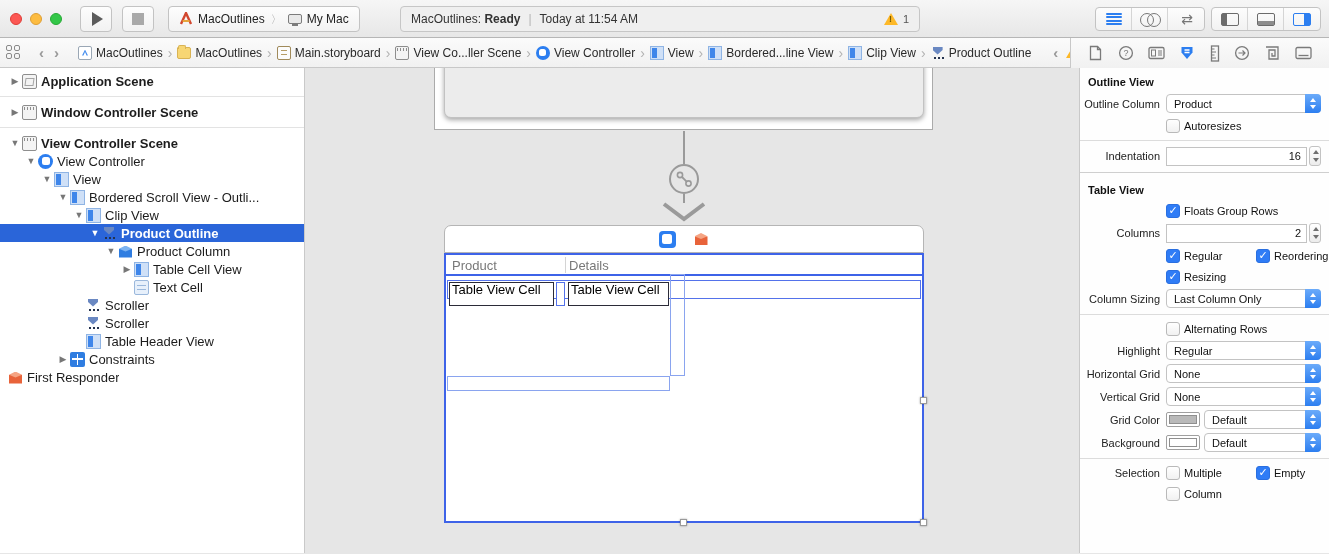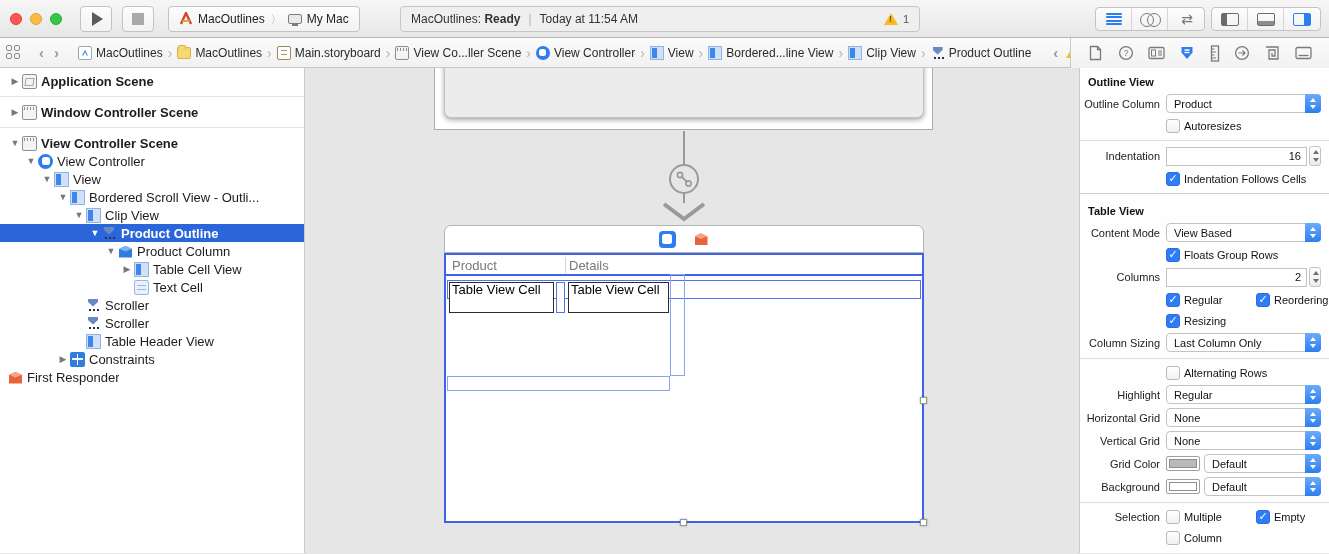--- a/index.html
+++ b/index.html
@@ -120,21 +120,21 @@
   .segue-line2 { position:absolute; left:378px; top:126px; width:2px; height:9px; background:#9a9a9a; }
   .vc-header { position:absolute; left:139px; top:157px; width:480px; height:28px; background:#fff; border:1px solid #b5b5b5; border-radius:7px 7px 0 0; display:flex; align-items:center; justify-content:center; gap:18px; }
   .vcb { width:17px; height:17px; }
   .frc { width:16px; height:16px; }
   .table-sel { position:absolute; left:139px; top:185px; width:480px; height:270px; background:#fff; border:2px solid #3e63e8; }
   .col-header { position:absolute; left:0; top:0; right:0; height:21px; border-bottom:2px solid #3e63e8; }
   .col-header .ch { position:absolute; top:3px; font-size:13px; color:#787878; }
   .ch1 { left:6px; } .ch2 { left:123px; }
   .col-div { position:absolute; left:119px; top:2px; height:16px; width:1px; background:#d4d4d4; }
   .cellrow { position:absolute; left:1px; right:1px; top:25px; height:19px; border:1px solid #5472ea; }
-  .cell { position:absolute; top:1px; height:31px; border:1px solid #2b2b38; background:#fff; font-size:13px; line-height:14px; padding-left:2px; white-space:nowrap; overflow:hidden; color:#000; }
+  .cell { position:absolute; top:1px; height:24px; border:1px solid #2b2b38; background:#fff; font-size:13px; line-height:14px; padding-left:2px; white-space:nowrap; overflow:hidden; color:#000; }
   .cell.c1 { left:1px; width:105px; }
   .cell.c1b { left:108px; width:9px; border-color:#5472ea; }
   .cell.c2 { left:120px; width:101px; }
   .wirebox { position:absolute; border:1px solid #8aa4ef; }
   .vscroller { left:224px; top:19px; width:15px; height:102px; }
   .hscroller { left:1px; top:121px; width:223px; height:15px; }
   .handle { position:absolute; width:7px; height:7px; background:#fff; border:1px solid #9a9a9a; box-shadow:0 0 2px rgba(0,0,0,.4); }
   .h-rm { right:-5px; top:142px; }
   .h-bc { left:234px; bottom:-5px; }
   .h-br { right:-5px; bottom:-5px; }
@@ -475,38 +475,22 @@
           </span>
       </div>
       <div class="isep"></div>
       <div class="irow">
         <span class="ilabel">Indentation</span>
         <span class="ictrl" style="gap:2px;">
             <span class="nf">16</span>
             <span class="stp"></span>
           </span>
       </div>
-      <div class="irow">
-        <span class="ilabel"></span>
-        <span class="ictrl cbgroup">
-            <span class="cb on"></span>
-            <span class="cblbl">Indentation Follows Cells</span>
-          </span>
-      </div>
       <div class="isep strong"></div>
       <div class="isec-title">Table View</div>
-      <div class="irow">
-        <span class="ilabel">Content Mode</span>
-        <span class="ictrl">
-            <span class="dd">
-              <span>View Based</span>
-              <span class="cap"></span>
-            </span>
-          </span>
-      </div>
       <div class="irow">
         <span class="ilabel"></span>
         <span class="ictrl cbgroup">
             <span class="cb on"></span>
             <span class="cblbl">Floats Group Rows</span>
           </span>
       </div>
       <div class="irow">
         <span class="ilabel">Columns</span>
         <span class="ictrl" style="gap:2px;">

